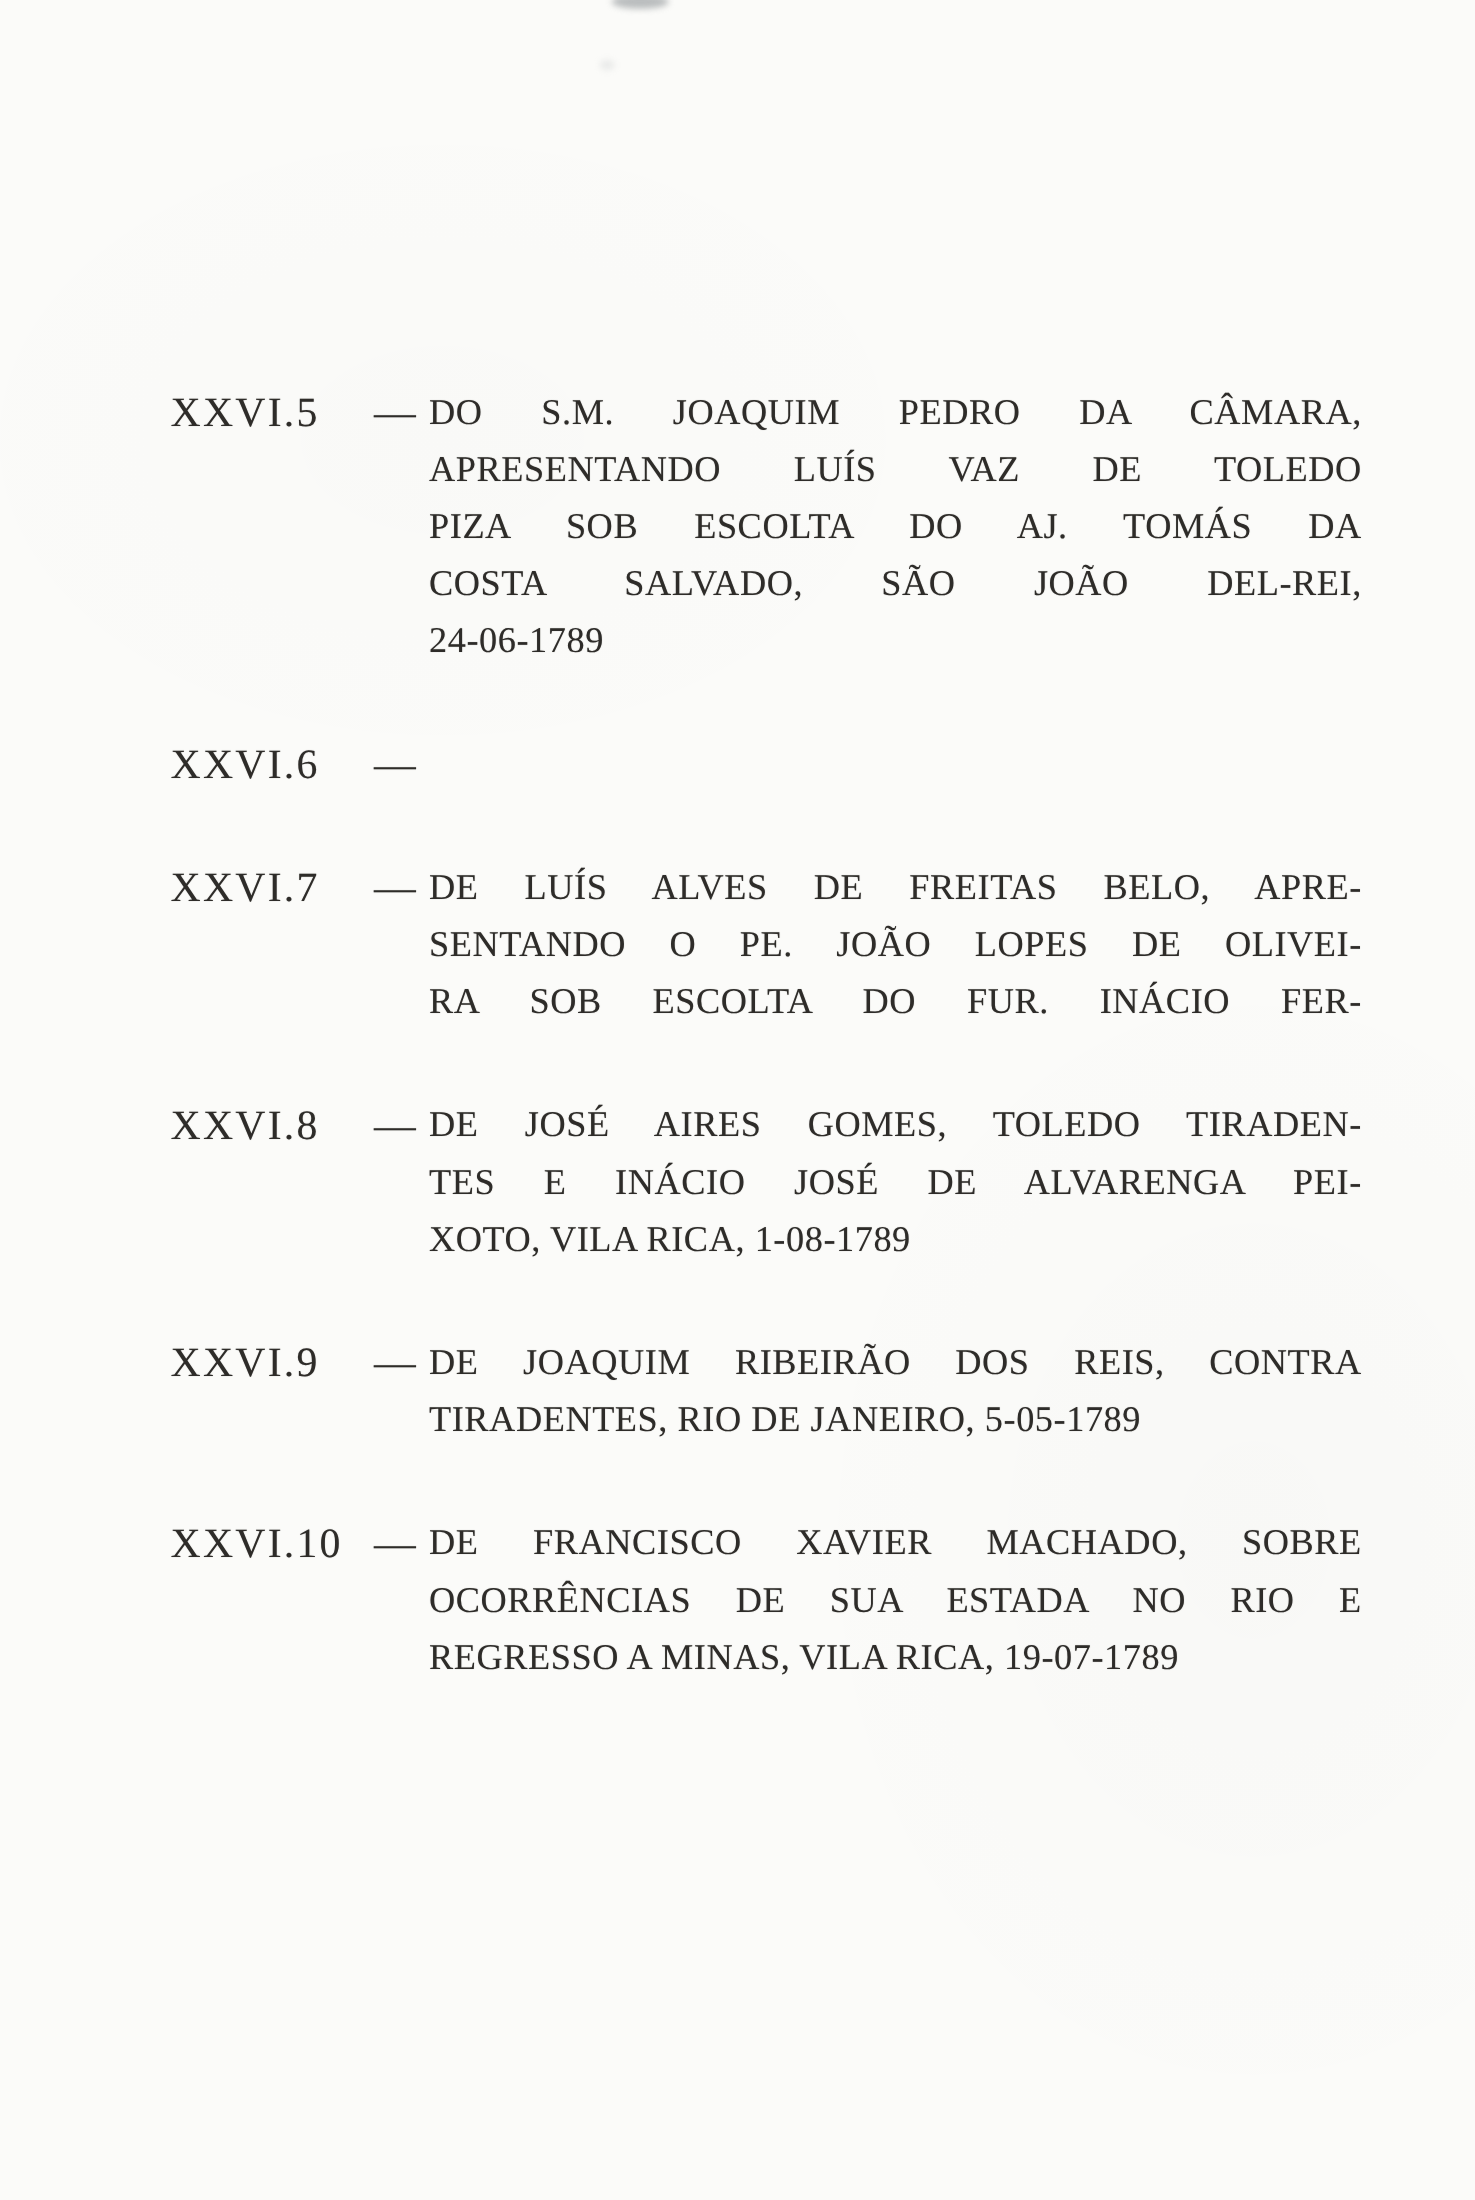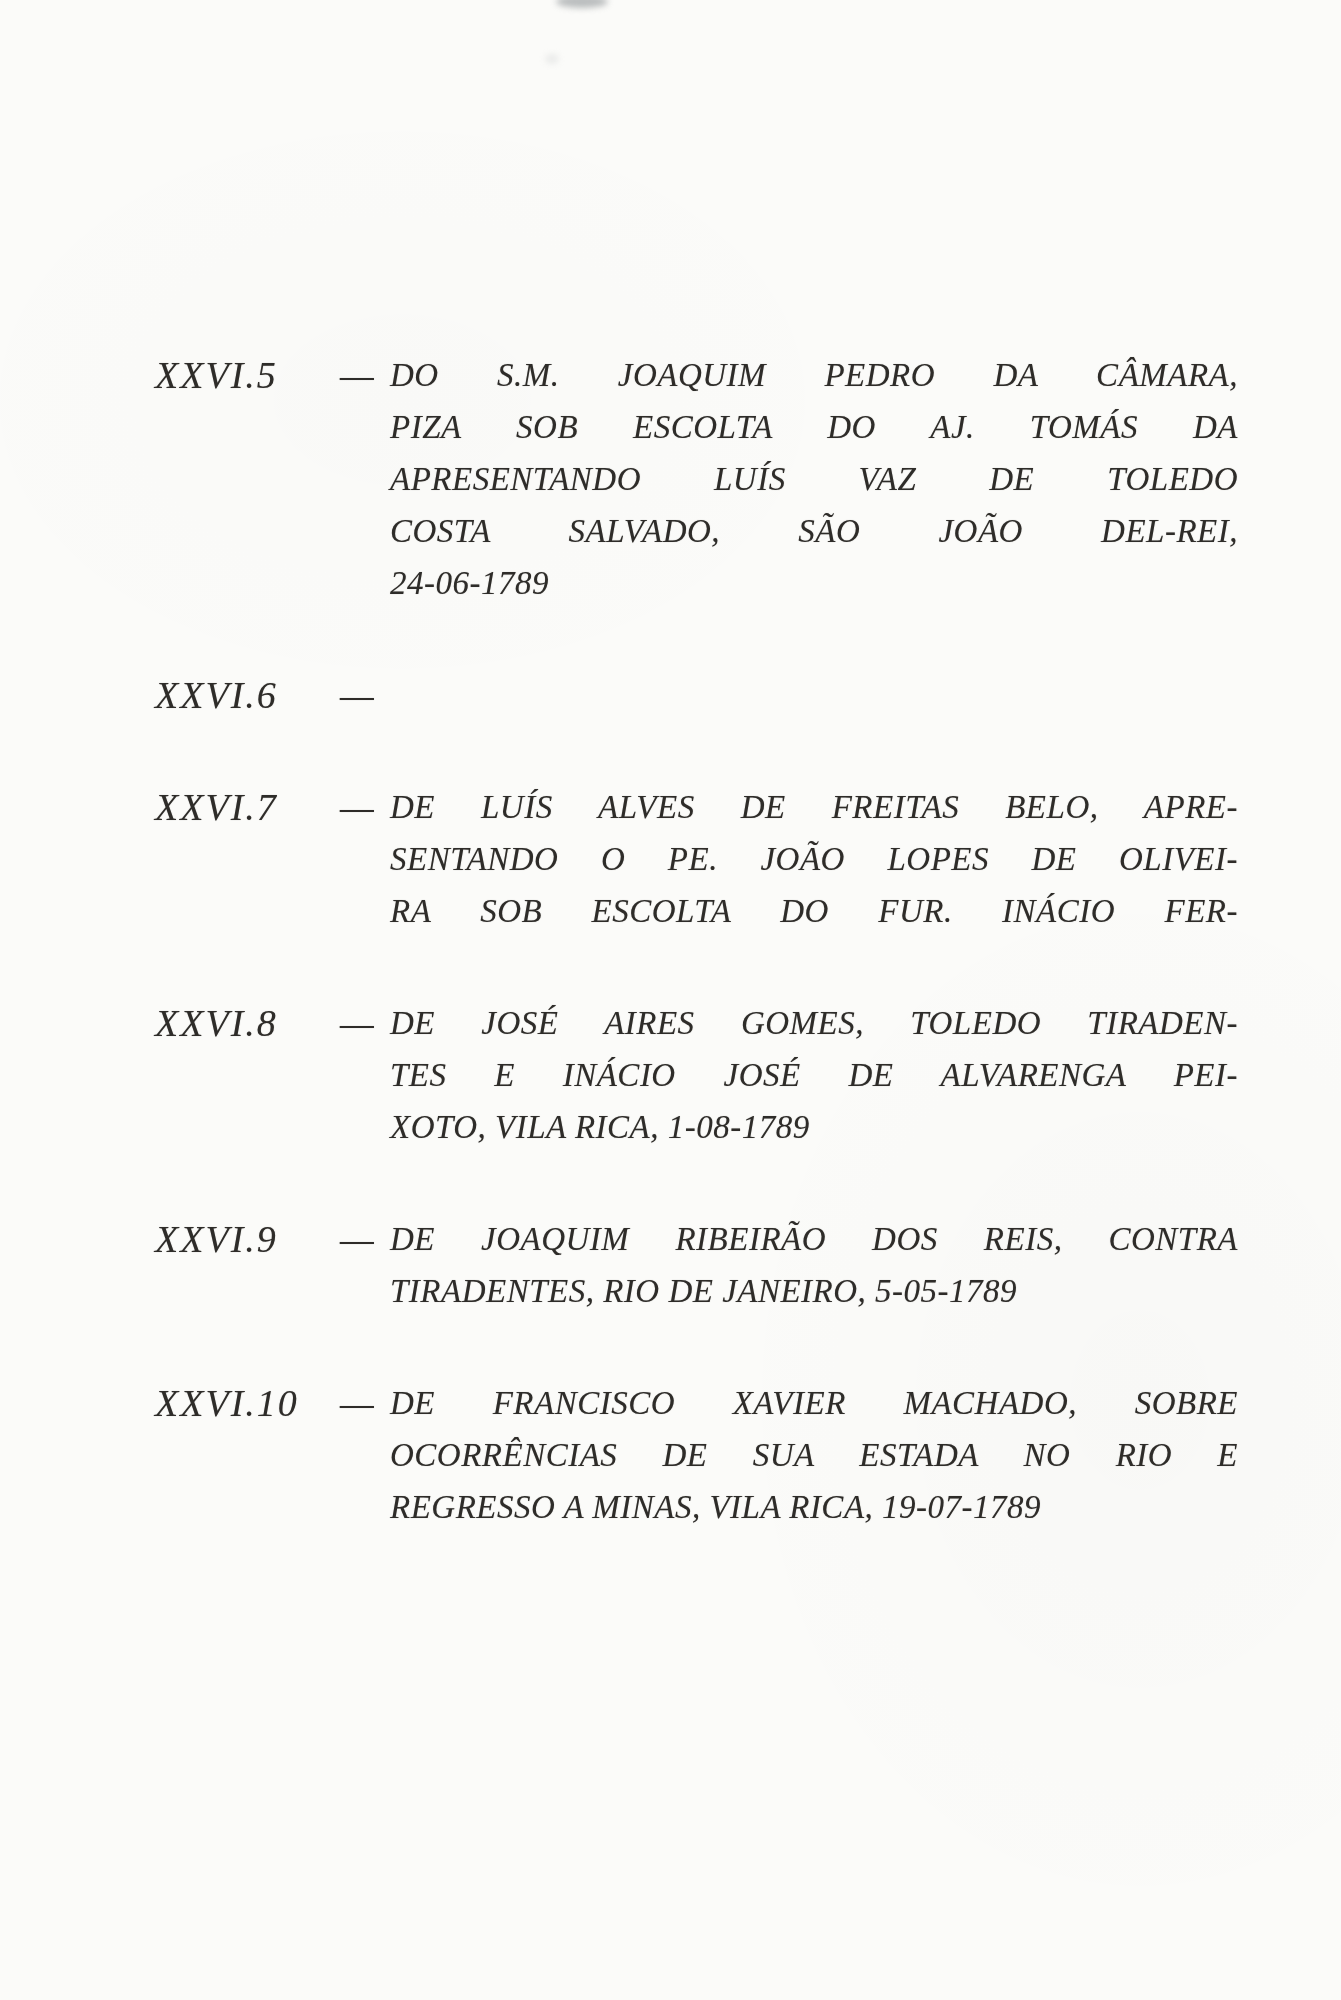--- a/index.html
+++ b/index.html
@@ -16,21 +16,20 @@
     width:1341px;
     height:2000px;
     margin:0 auto;
     background:
       radial-gradient(ellipse 900px 600px at 30% 20%, rgba(0,0,0,0.008), transparent 60%),
       radial-gradient(ellipse 700px 900px at 85% 70%, rgba(0,0,0,0.01), transparent 65%),
       var(--paper);
     overflow:hidden;
     font-family:"Liberation Serif","DejaVu Serif",serif;
     color:var(--ink);
-    font-style:italic;
   }
   .smudge-top{
     position:absolute;
     top:-5px;
     left:556px;
     width:52px;
     height:13px;
     background:#8f9497;
     border-radius:50%;
     filter:blur(3px);
@@ -97,22 +96,22 @@
 
 <div class="page">
   <div class="smudge-top"></div>
   <div class="smudge-dot"></div>
   <div class="entries">
   <div class="entry">
     <div class="num">XXVI.5</div>
     <div class="dash">—</div>
     <div class="desc">
           <div class="line">DO S.M. JOAQUIM PEDRO DA CÂMARA,</div>
+          <div class="line">APRESENTANDO LUÍS VAZ DE TOLEDO</div>
           <div class="line">PIZA SOB ESCOLTA DO AJ. TOMÁS DA</div>
-          <div class="line">APRESENTANDO LUÍS VAZ DE TOLEDO</div>
           <div class="line">COSTA SALVADO, SÃO JOÃO DEL-REI,</div>
           <div class="line last">24-06-1789</div>
         </div>
   </div>
 
   <div class="entry">
     <div class="num">XXVI.6</div>
     <div class="dash">—</div>
   </div>
 

